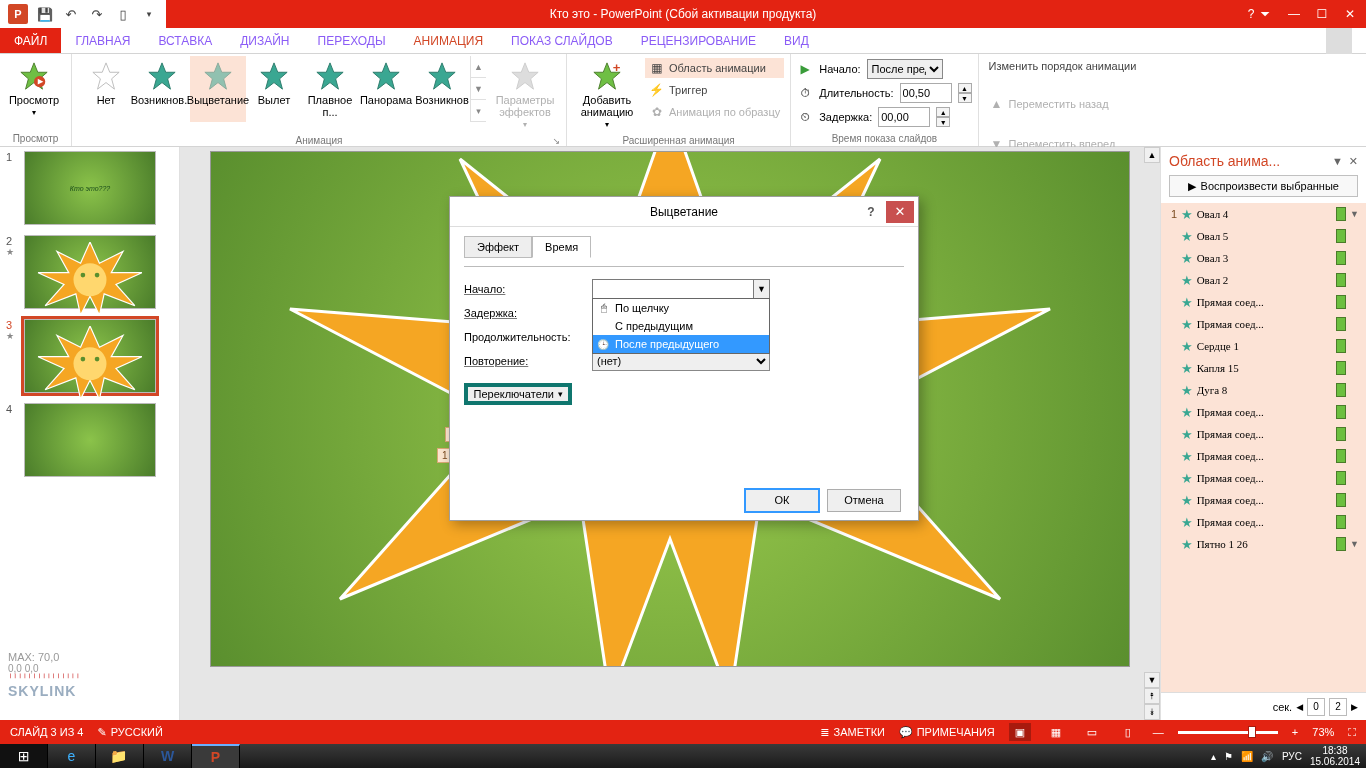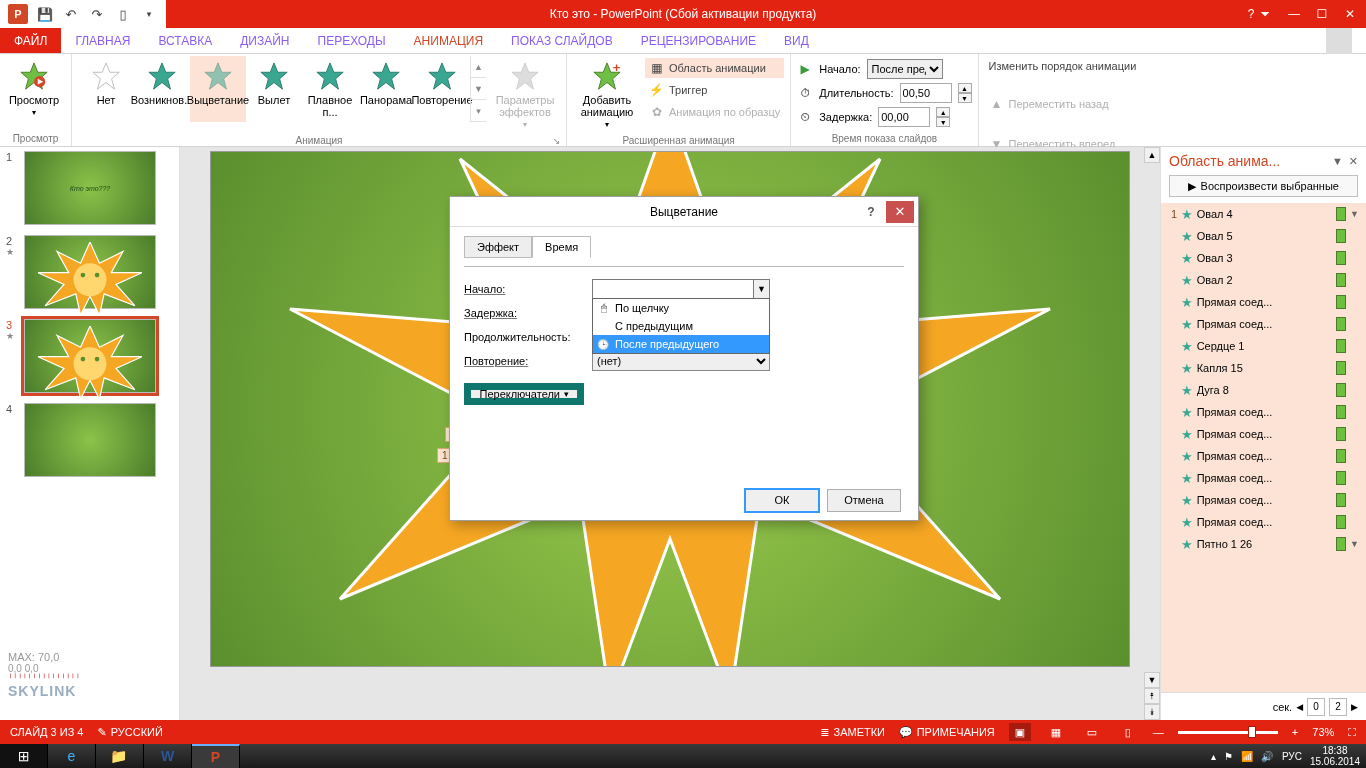--- a/index.html
+++ b/index.html
@@ -69,21 +69,21 @@
 
 .anim-pane { width:206px; border-left:1px solid #e0e0e0; background:#fff; display:flex; flex-direction:column; }
 .anim-pane-head { padding:6px 8px 4px; display:flex; align-items:center; justify-content:space-between; }
 .anim-pane-head h3 { font-size:14px; color:#d24726; font-weight:normal; white-space:nowrap; overflow:hidden; text-overflow:ellipsis; flex:1; }
 .anim-pane-head .tools { display:flex; gap:6px; font-size:11px; color:#666; }
 .play-btn { margin:2px 8px 6px; height:22px; border:1px solid #c0c0c0; background:#f8f8f8; font-size:11px; display:flex; align-items:center; justify-content:center; gap:4px; cursor:pointer; }
 .anim-list { flex:1; overflow:hidden; background:#fce3d6; }
 .anim-row { display:flex; align-items:center; height:22px; font-size:11px; padding:0 6px; gap:4px; cursor:pointer; }
 .anim-row .idx { width:10px; text-align:right; color:#7a4a1f; }
 .anim-row .star { color:#3aa792; font-size:13px; }
-.anim-row .lbl { flex:1; white-space:nowrap; overflow:hidden; text-overflow:ellipsis; }
+.anim-row .lbl { flex:1; white-space:nowrap; overflow:hidden; text-overflow:ellipsis;font-family:Liberation Serif, serif; }
 .anim-row .bar { width:10px; height:14px; background:#6cbf3f; border:1px solid #4a7c2a; }
 .anim-row .menu { width:10px; font-size:9px; color:#666; }
 .anim-pane-foot { height:28px; border-top:1px solid #ddd; display:flex; align-items:center; justify-content:flex-end; gap:4px; padding:0 8px; font-size:11px; }
 .anim-pane-foot .ord { border:1px solid #bbb; width:18px; height:18px; display:flex; align-items:center; justify-content:center; font-size:10px; cursor:pointer; }
 
 
 .dialog { position:absolute; left:449px; top:196px; width:470px; height:325px; background:#fff; border:1px solid #9e9e9e; box-shadow:4px 4px 12px rgba(0,0,0,0.3); z-index:50; display:flex; flex-direction:column;}
 .dlg-title { height:30px; background:#fff; display:flex; align-items:center; justify-content:center; font-size:12px; position:relative; border-bottom:1px solid #ddd;}
 .dlg-title .help { position:absolute; right:34px; width:26px; height:22px; display:flex; align-items:center; justify-content:center; cursor:pointer; font-weight:bold; color:#555;}
 .dlg-title .close { position:absolute; right:4px; width:28px; height:22px; background:#c8504f; color:#fff; display:flex; align-items:center; justify-content:center; cursor:pointer; font-size:13px;}
@@ -97,21 +97,21 @@
 .form-row .und { text-decoration:underline; text-decoration-color:#777; }
 .combo { position:relative; width:178px; height:20px; }
 .combo-box { width:100%; height:100%; border:1px solid #7a7a7a; background:#fff; display:flex; align-items:center; justify-content:flex-end;}
 .combo-box .arr { width:16px; height:100%; border-left:1px solid #7a7a7a; display:flex; align-items:center; justify-content:center; font-size:9px; cursor:pointer; background:#efefef;}
 .combo-list { position:absolute; top:19px; left:0; width:178px; border:1px solid #666; background:#fff; z-index:60;}
 .combo-item { height:18px; display:flex; align-items:center; gap:4px; font-size:11px; padding:0 4px; cursor:pointer;}
 .combo-item.sel { background:#3399ff; color:#fff;}
 .combo-item .ci-icon { width:14px; display:flex; justify-content:center; font-size:10px;}
 .chk-row { display:flex; align-items:center; gap:6px; font-size:11px; margin-top:6px;}
 .chk-row input { width:13px; height:13px;}
-.toggle-btn { margin-top:10px; border:7px solid #0f766e; background:#efefef; height:22px; width:120px; font-size:11px; display:flex; align-items:center; justify-content:center; gap:4px; cursor:pointer;}
+.toggle-btn { margin-top:10px; border:4px solid #0f766e; background:#efefef; height:22px; width:108px; font-size:11px; display:flex; align-items:center; justify-content:center; gap:4px; cursor:pointer;}
 .dlg-foot { height:40px; display:flex; align-items:center; justify-content:flex-end; gap:8px; padding:0 17px;}
 .dlg-btn { width:74px; height:23px; border:1px solid #adadad; background:#efefef; font-size:11px; cursor:pointer; }
 .dlg-btn.primary { border:1px solid #3399ff; outline:1px solid #3399ff;}
 
 
 .statusbar { position:absolute; left:0; right:0; bottom:24px; height:24px; background:#e32312; color:#fff; font-size:11px; display:flex; align-items:center; padding:0 10px; justify-content:space-between;}
 .statusbar .left, .statusbar .right { display:flex; align-items:center; gap:14px;}
 .sb-item { display:flex; align-items:center; gap:4px; cursor:pointer;}
 .view-btn { width:22px; height:18px; display:flex; align-items:center; justify-content:center; cursor:pointer;}
 .view-btn.active { background:#a81a0e;}
@@ -232,21 +232,21 @@
                 </svg>
               </div>
               <span>Панорама</span>
             </div>
           <div class="big-btn">
               <div class="anim-star">
                 <svg viewBox="0 0 32 32">
                   <polygon points="16,2 20,12 30,12 22,19 25,30 16,23 7,30 10,19 2,12 12,12" fill="#3aa792" stroke="#2a7a6a"></polygon>
                 </svg>
               </div>
-              <span>Повторение</span>
+              <span>Возникнов</span>
             </div>
           <div class="gallery-arrows">
             <span>▲</span>
             <span>▼</span>
             <span>▾</span>
           </div>
         </div>
       </div>
       <div class="big-btn" style="color:#b0b0b0;width:70px;">
           <div class="anim-star">

